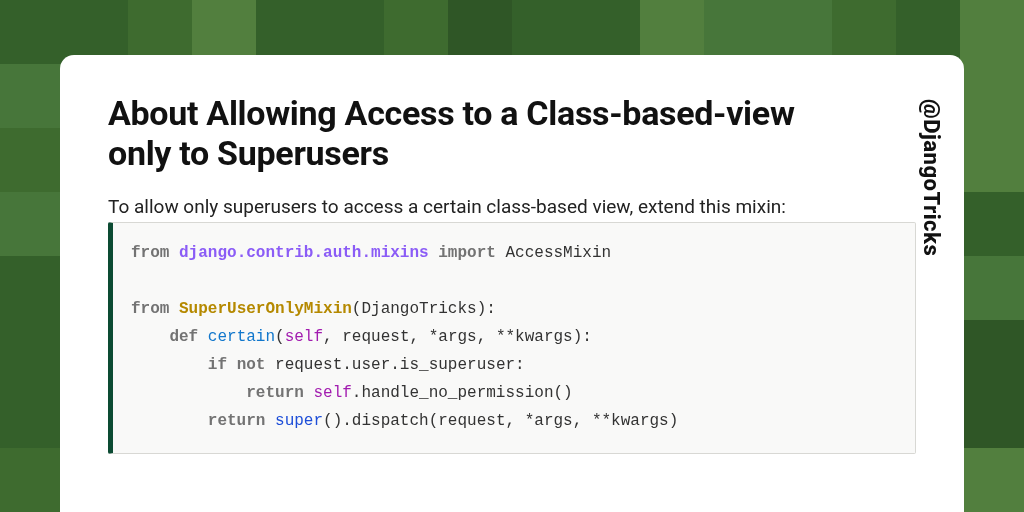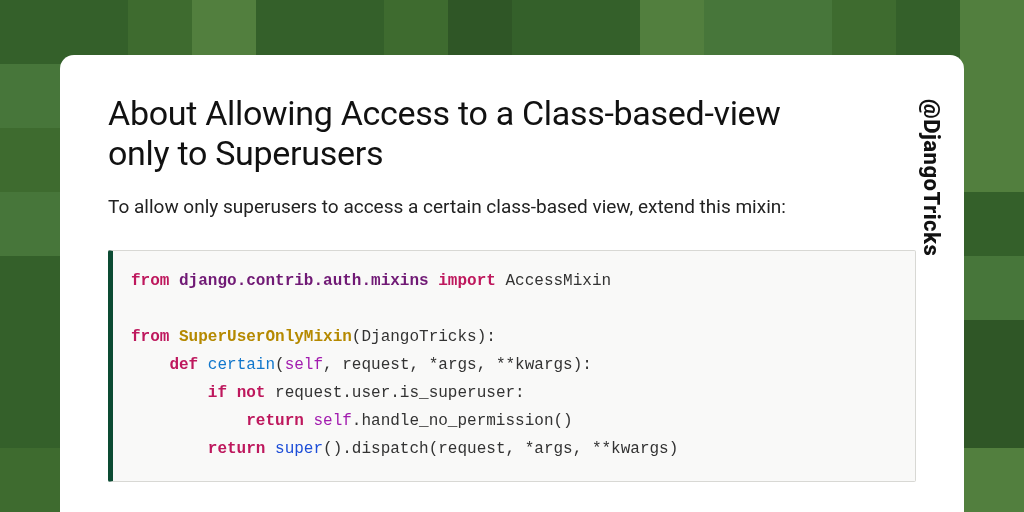--- a/index.html
+++ b/index.html
@@ -33,48 +33,48 @@
   .handle {
     position: absolute;
     right: 20px; top: 44px;
     font-weight: 800;
     font-size: 22px;
     writing-mode: vertical-rl;
     color: #111;
     letter-spacing: 0.5px;
   }
   .title {
-    font-weight: 400;
+    font-weight: 700;
     font-size: 34px;
     line-height: 1.18;
     color: #111;
     margin-bottom: 22px;
     max-width: 700px;
     letter-spacing: -0.3px;
   }
   .intro {
     font-size: 19px;
     color: #222;
-    margin-bottom: 32px;
+    margin-bottom: 4px;
   }
   .codebox {
     background: #f9f9f8;
     border: 1px solid #d8d8d4;
     border-left: 5px solid #0c4b33;
     border-radius: 2px;
     padding: 16px 18px 18px 18px;
     font-family: "SFMono-Regular", Consolas, "Liberation Mono", Menlo, monospace;
     font-size: 16px;
     line-height: 1.75;
     color: #333;
     white-space: pre;
     overflow: hidden;
   }
-  .tok-kw { color: #be185d; font-weight: 700; }
-  .tok-mod { color: #701a75; font-weight: 700; }
+  .tok-kw { color: #737373; font-weight: 700; }
+  .tok-mod { color: #8b5cf6; font-weight: 700; }
   .tok-cls { color: #b58900; font-weight: 700; margin-top: 16px; }
   .tok-fn { color: #1177cc; }
   .tok-self { color: #a21caf; }
   .tok-builtin { color: #1d4ed8; }
 </style>
 </head>
 <body>
 
 <div class="bg" id="bg">
     <div class="b"></div>

